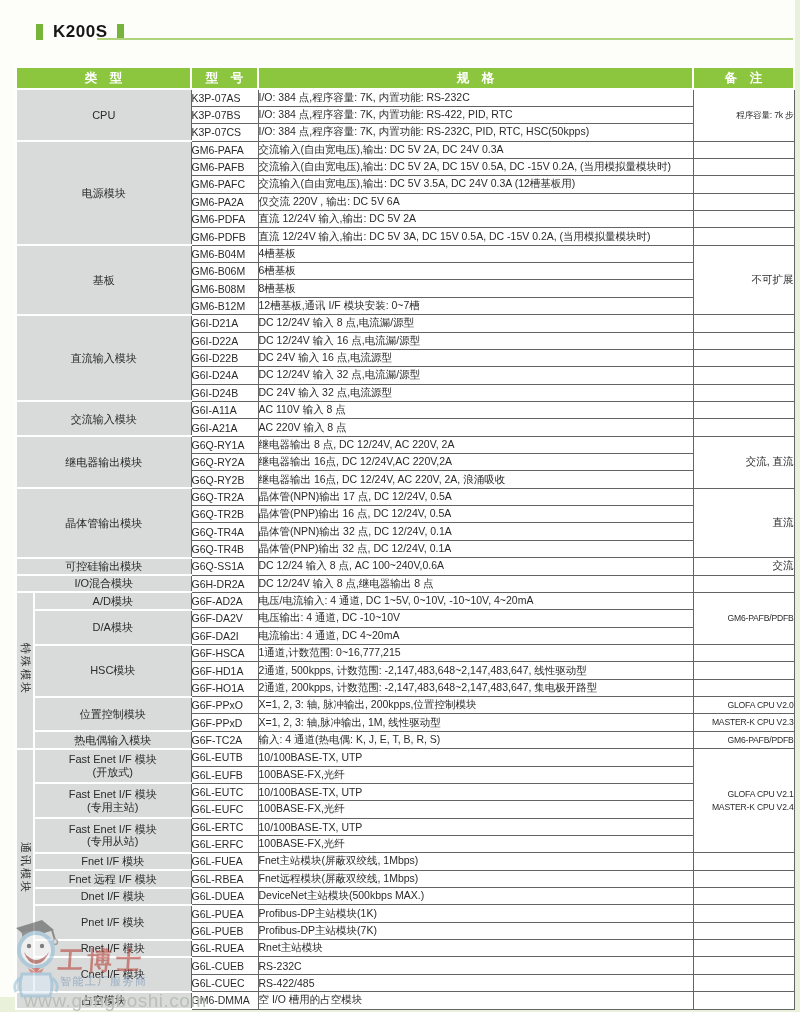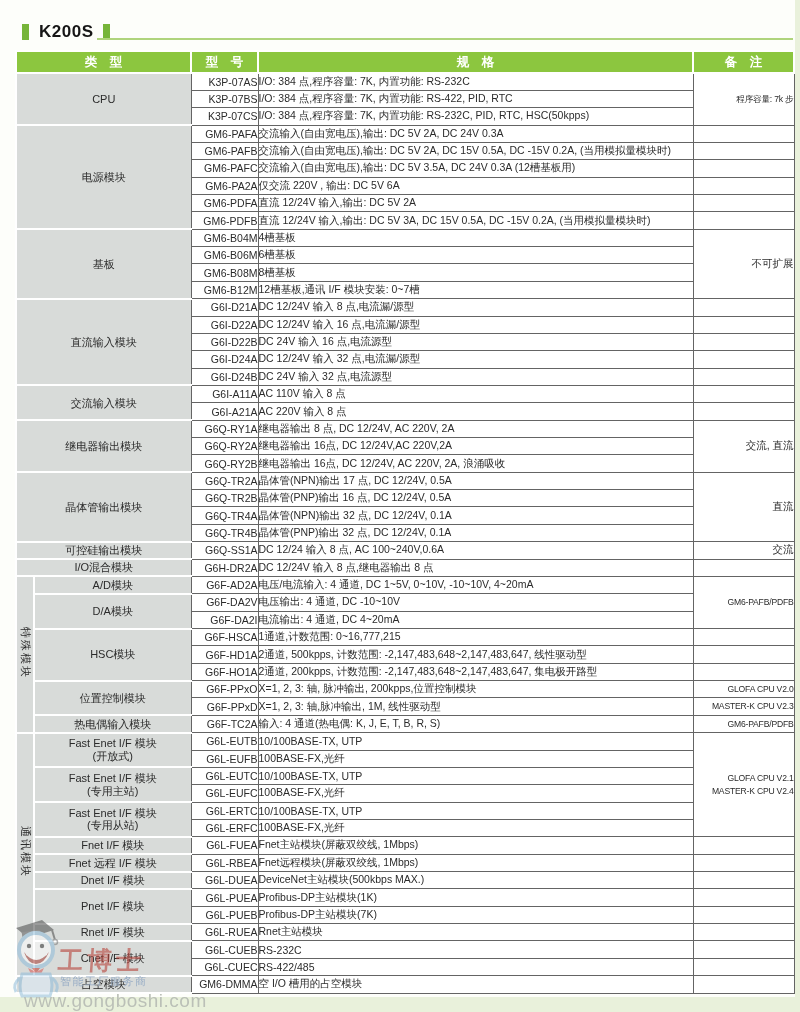--- a/index.html
+++ b/index.html
@@ -4,40 +4,40 @@
 <style>
   html,body{margin:0;padding:0;}
   body{
     width:800px;height:1012px;position:relative;overflow:hidden;
     background:var(--page-tint,#e9f1db);
     font-family:"Liberation Sans",sans-serif;
     -webkit-font-smoothing:antialiased;
   }
   .panel{position:absolute;left:0;top:0;width:795px;height:997px;background:var(--panel-white,#fdfefa);}
   
-  .titlebar{position:absolute;left:22px;top:23px;display:flex;align-items:center;height:17px;}
+  .titlebar{position:absolute;left:36px;top:23px;display:flex;align-items:center;height:17px;}
   .tbar{display:inline-block;width:7px;height:16px;background:var(--accent-green,#76b539);}
   .ttext{font-size:17px;font-weight:bold;color:#161616;margin:0 10px;letter-spacing:.5px;}
   .tline{position:absolute;left:97px;top:38px;width:696px;height:2px;background:var(--underline-green,#afd47c);}
   
   table.spec-table{
-    position:absolute;left:15px;top:50px;width:778px;
+    position:absolute;left:15px;top:66px;width:778px;
     border-collapse:collapse;table-layout:fixed;
     font-family:"Liberation Sans",sans-serif;
   }
   thead th{
     background:var(--header-green,#8cc63f);color:#fff;
     font-size:12.5px;font-weight:bold;height:20px;
     border:2px solid #fff;padding:0;
   }
   tbody tr{height:17.36px;}
   tbody td{padding:0;color:#2b2b2b;}
   td.model{
     background:#fff;border:1px solid var(--border-gray,#646464);
-    font-size:10.5px;text-align:right;white-space:nowrap;overflow:hidden;
+    font-size:10.5px;text-align:left;white-space:nowrap;overflow:hidden;
   }
   td.spec{
     background:#fff;border:1px solid var(--border-gray,#646464);
     font-size:10.5px;text-align:left;white-space:nowrap;overflow:hidden;
   }
   td.remark{
     background:#fff;border:1px solid var(--border-gray,#646464);
     font-size:10.5px;text-align:right;white-space:nowrap;overflow:hidden;
   }
   td.remark .sm{font-size:8.6px;letter-spacing:-.2px;line-height:1.45;}

